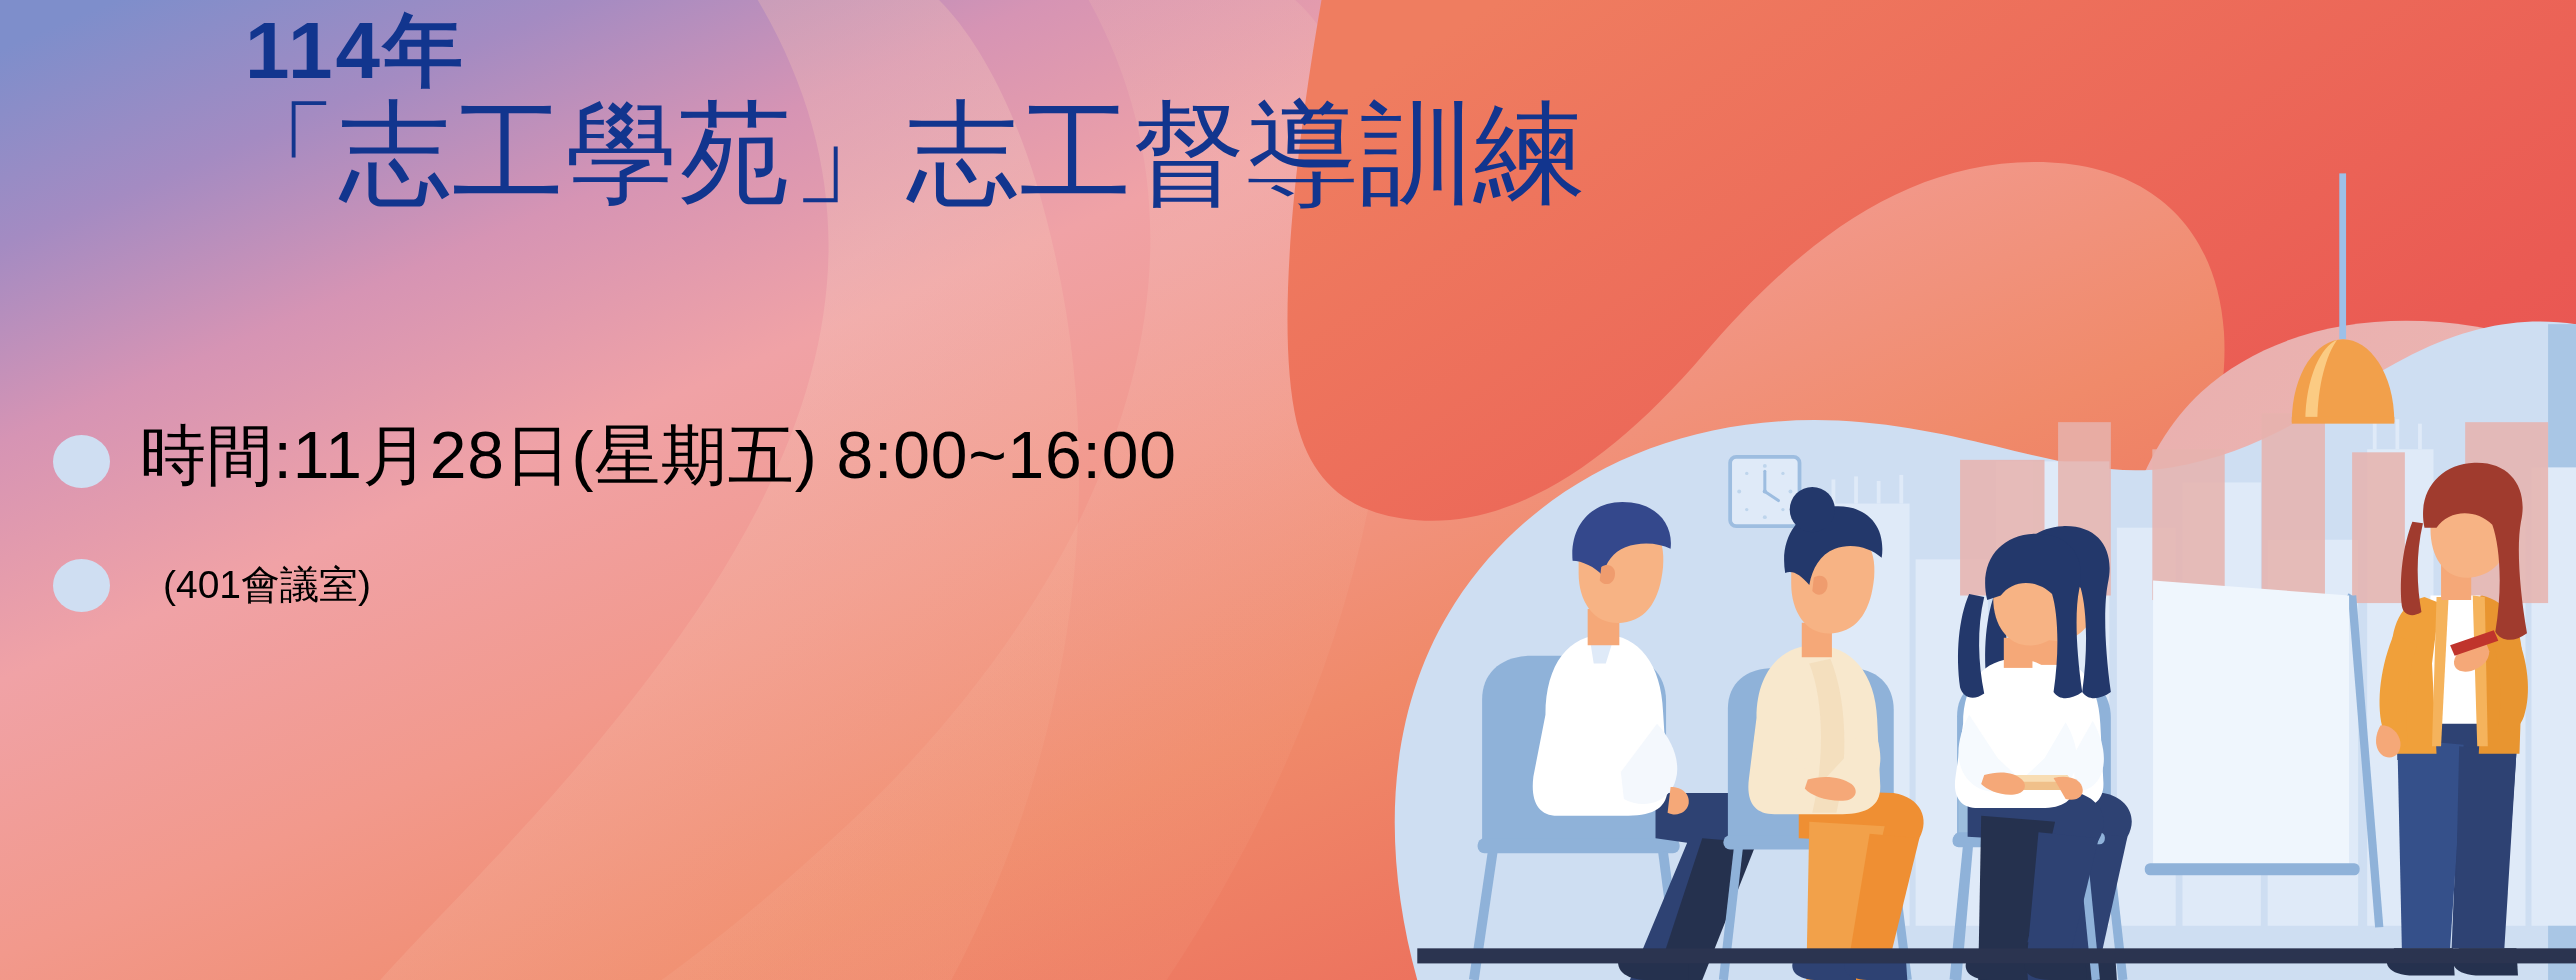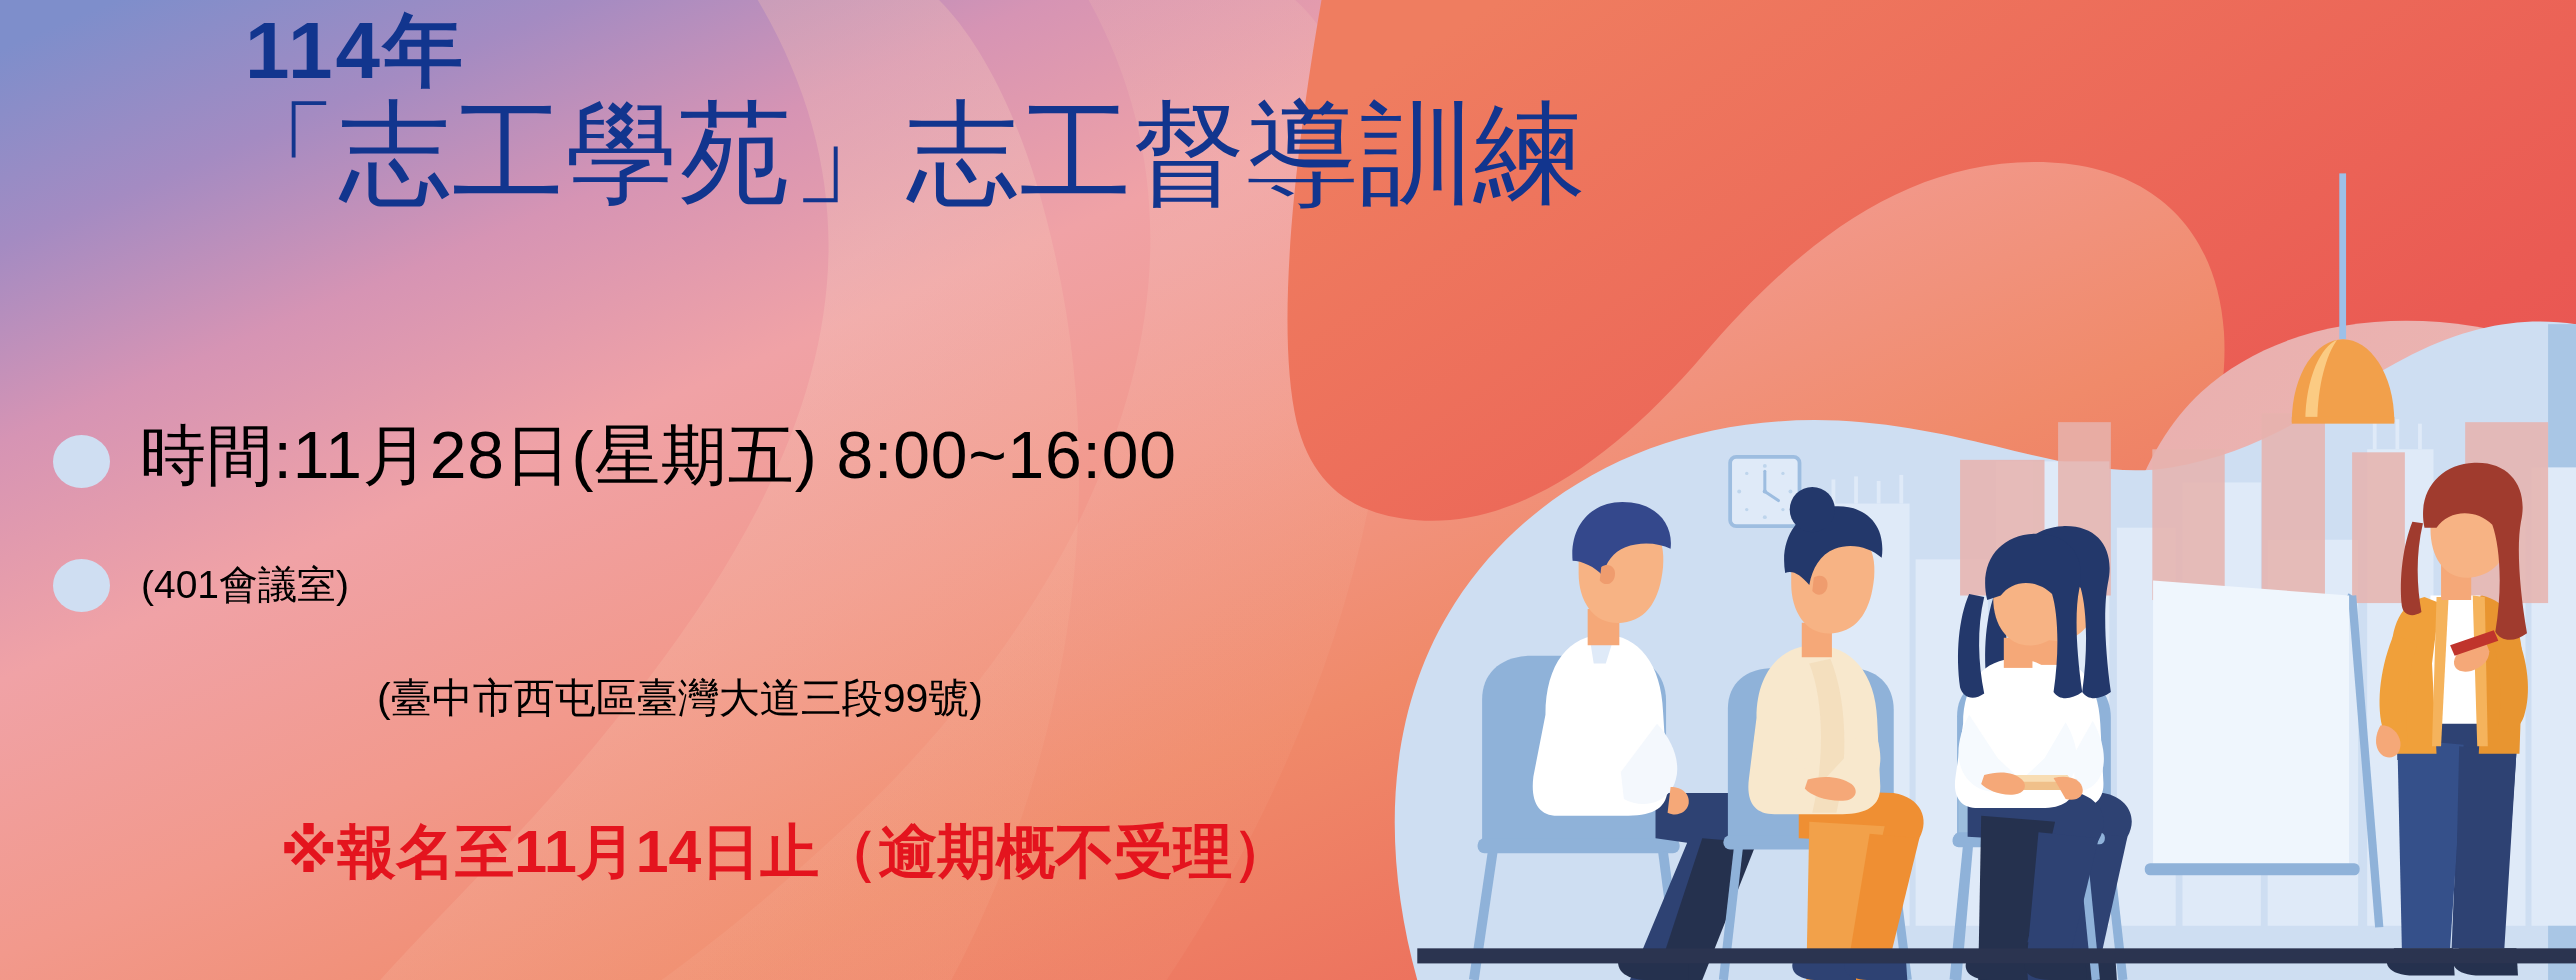--- a/index.html
+++ b/index.html
@@ -85,21 +85,21 @@
     font-weight: 500;
     color: #000000;
     line-height: 1;
     letter-spacing: 0.8px;
   }
   .info-sub {
     font-size: 39px;
     font-weight: 500;
     color: #000000;
     letter-spacing: 0px;
-    margin-left: 1px;
+    margin-left: 23px;
   }
 
   .address {
     position: absolute;
     left: 377px;
     top: 671px;
     font-size: 41px;
     font-weight: 500;
     color: #000000;
     letter-spacing: 0px;
@@ -604,19 +604,17 @@
     <div class="info-row row-time">
       <span class="bullet"></span>
       <span class="info-text">時間:11月28日(星期五)  8:00~16:00</span>
     </div>
 
     <div class="info-row row-place">
       <span class="bullet"></span>
       <span class="info-sub">(401會議室)</span>
     </div>
 
-    <div class="address">(臺中市西屯區臺灣大道三段99號)</div>
-
-    <div class="notice">※報名至11月14日止（逾期概不受理）</div>
+
   </div>
 
 </div>
 
 
 </body></html>

